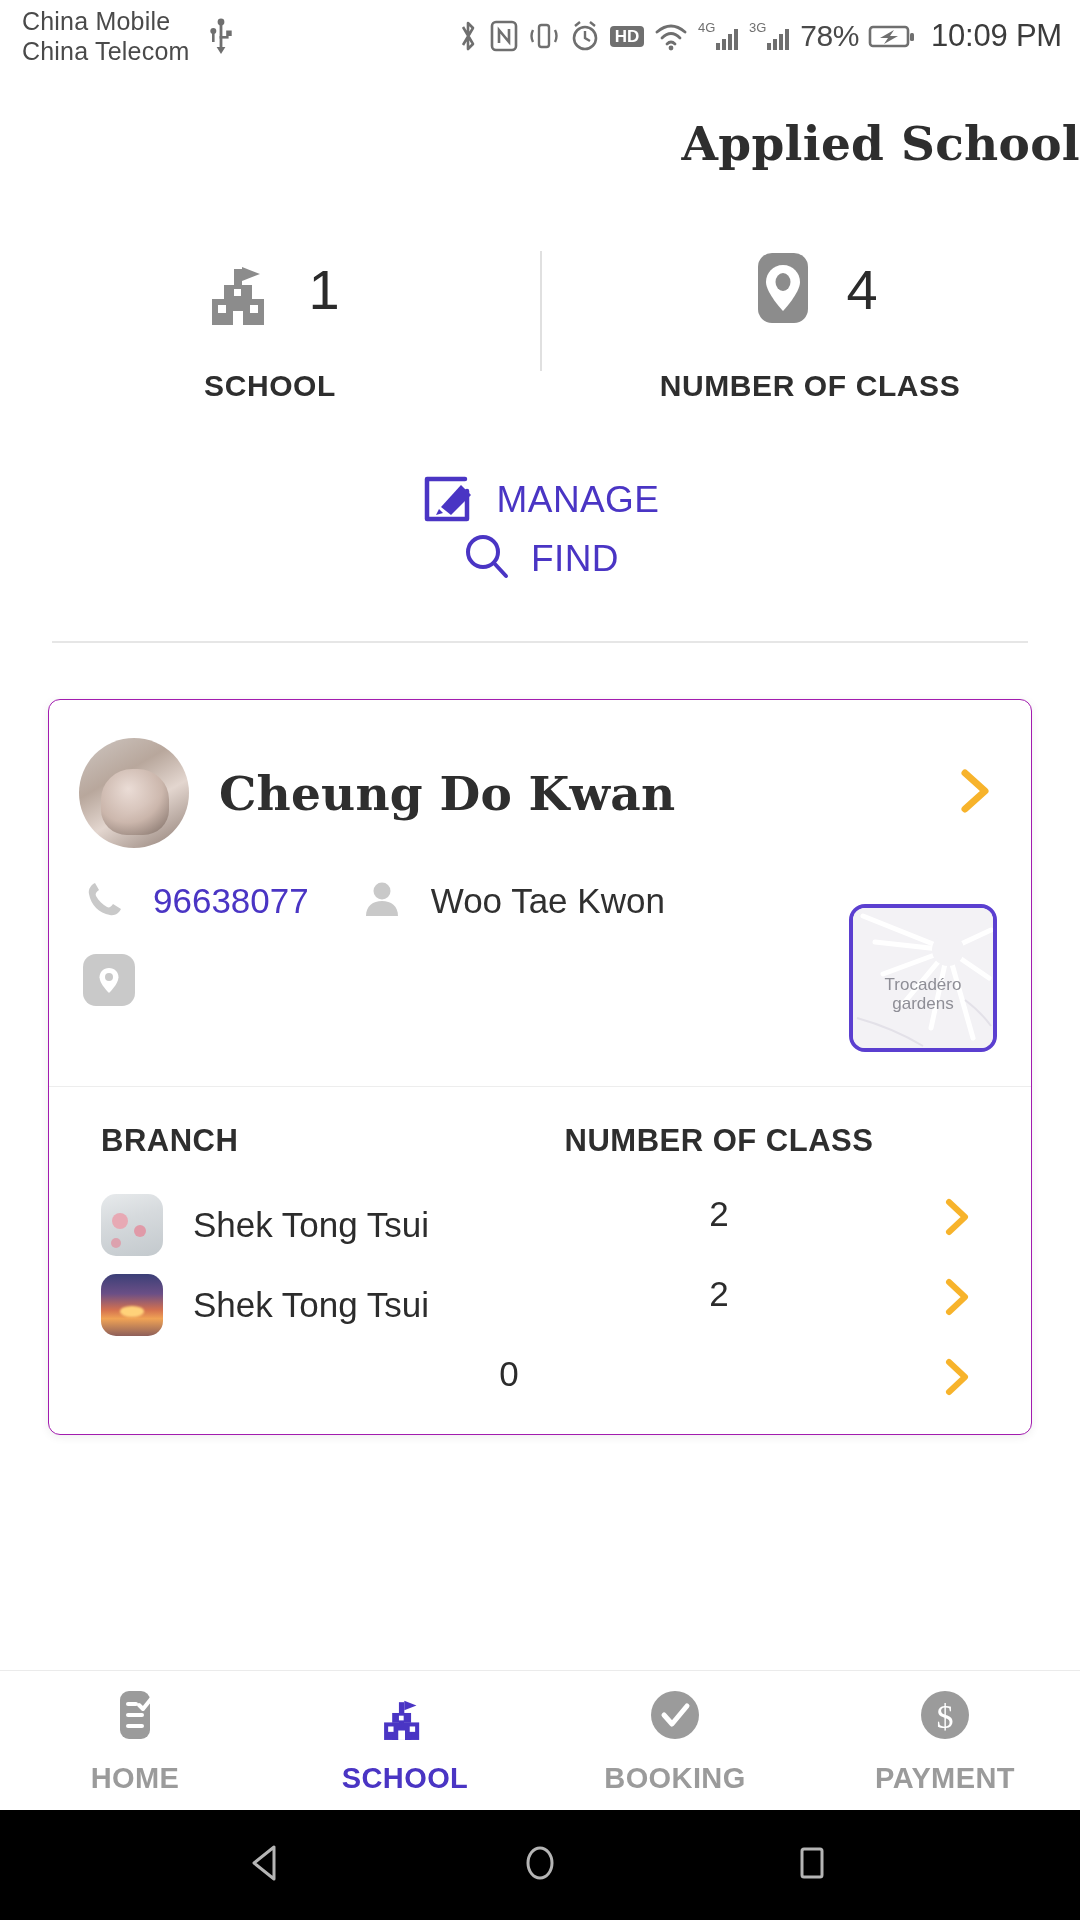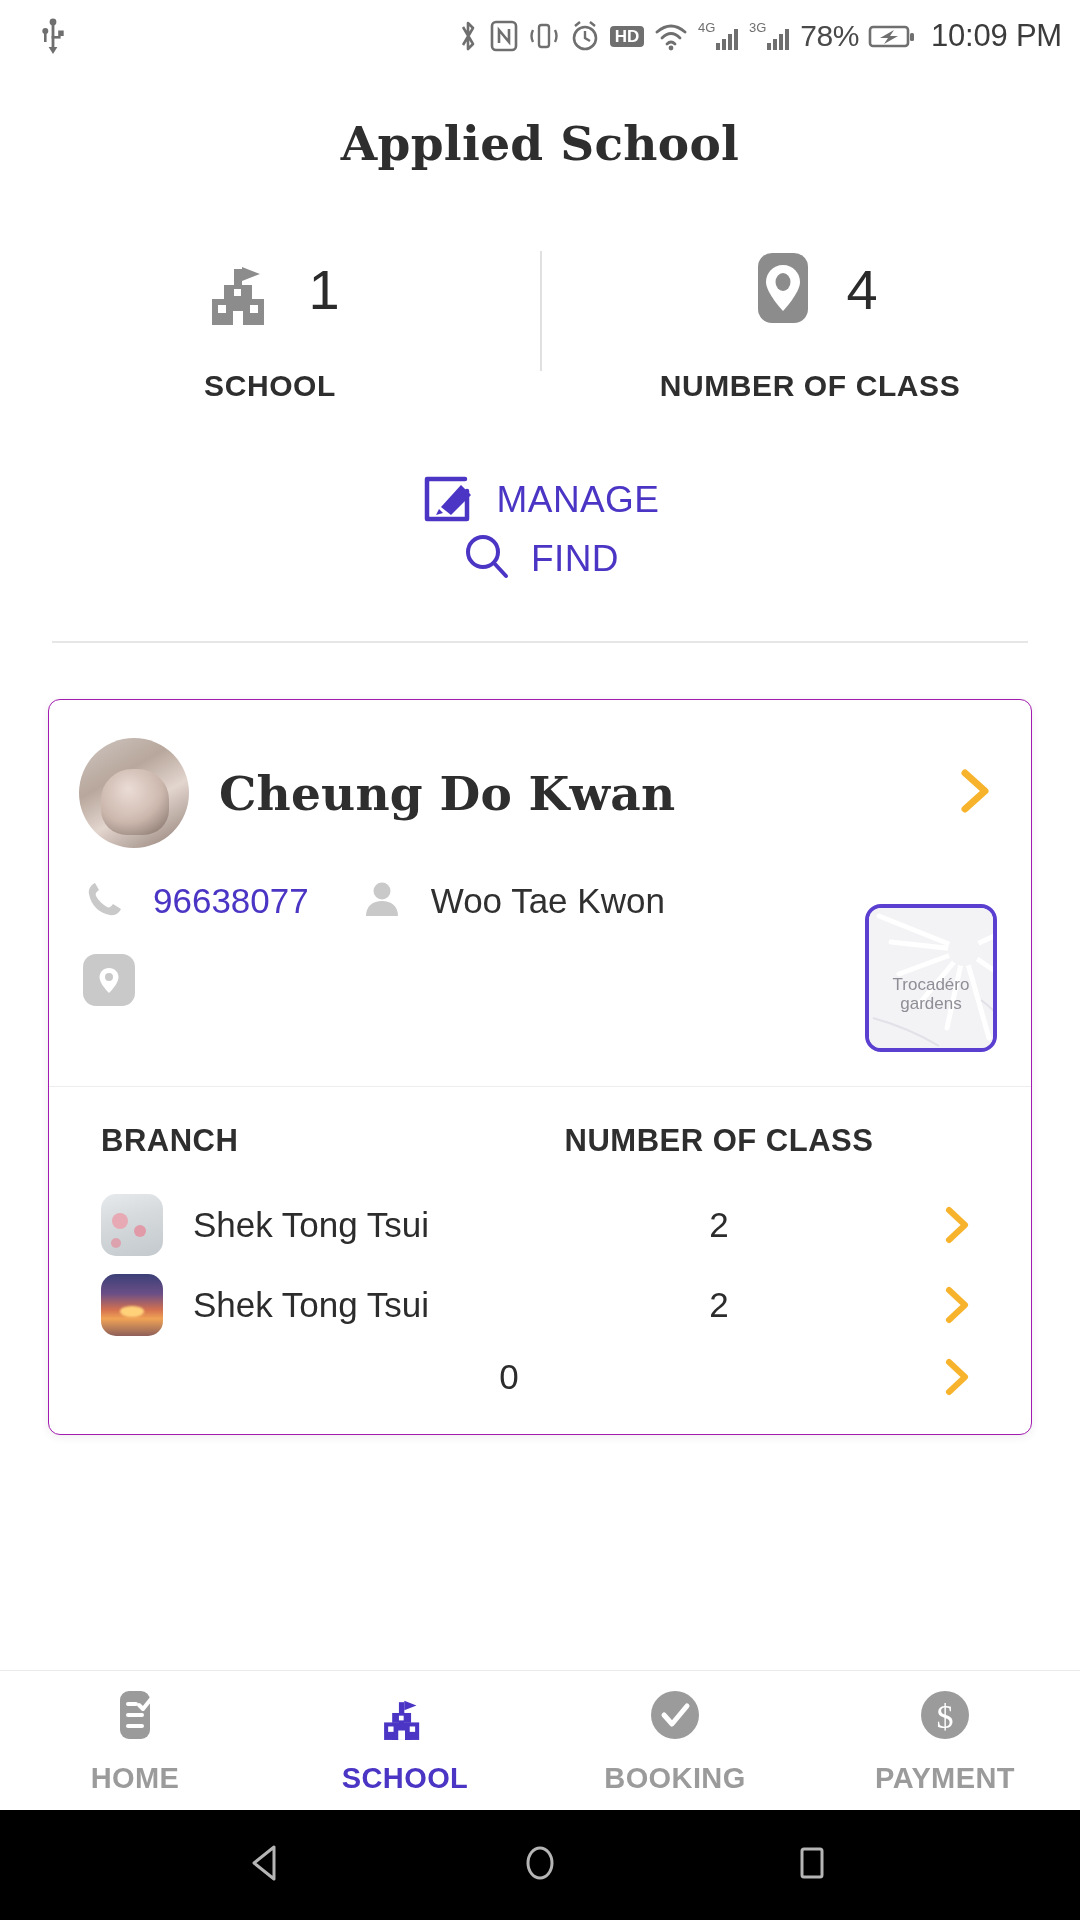--- a/index.html
+++ b/index.html
@@ -27,21 +27,21 @@
   .sb-right .glyph { display:flex; }
   .batt-pct { font-size:30px; color:#4a4a4a; letter-spacing:-.5px; }
   .clock { font-size:31px; color:#3c3c3c; margin-left:6px; letter-spacing:-.2px; }
   .hd-box {
     background:#6f6f6f; color:#fff; font-size:17px; font-weight:bold;
     border-radius:4px; padding:2px 5px; line-height:1;
   }
 
   
   .page-title {
-    text-align:center; font-family:"DejaVu Serif", serif;
+    text-align:right; font-family:"DejaVu Serif", serif;
     font-weight:bold; font-size:47px; color:#2e2e2e;
     margin-top:44px; letter-spacing:.3px;
   }
 
   
   .stats { display:flex; margin-top:74px; position:relative; }
   .stat { flex:1; display:flex; flex-direction:column; align-items:center; }
   .stat-top { display:flex; align-items:center; gap:22px; }
   .stat-num { font-size:56px; color:#2b2b2b; font-weight:500; line-height:1; }
   .stat-label {
@@ -106,21 +106,21 @@
     font-size:35px; color:#4a35c4; line-height:1.22; max-width:480px;
   }
   .pin-badge {
     width:52px; height:52px; border-radius:13px; background:#c9c9c9;
     display:flex; align-items:center; justify-content:center; flex-shrink:0;
     margin-top:4px;
   }
 
   
   .map-thumb {
-    width:132px; height:148px; border:4px solid #5b3fd0; border-radius:16px;
+    width:148px; height:148px; border:4px solid #5b3fd0; border-radius:16px;
     background:#f2f1f4; position:relative; overflow:hidden; flex-shrink:0;
     margin-top:26px; margin-left:18px;
   }
   .map-thumb svg { position:absolute; inset:0; }
   .map-label {
     position:absolute; left:0; right:0; bottom:34px; text-align:center;
     font-size:17px; color:#8e8e96; line-height:1.15;
   }
 
   
@@ -130,21 +130,21 @@
     padding:36px 34px 26px 52px;
   }
   .th {
     font-size:31px; font-weight:bold; color:#2e2e2e; letter-spacing:.5px;
   }
   .th-branch { flex:0 0 420px; }
   .th-count { flex:1; text-align:center; }
   .th-spacer { flex:0 0 80px; }
 
   .branch-row {
-    display:flex; align-items:center;
+    display:flex; align-items:flex-start;
     padding:9px 34px 9px 52px;
   }
   .b-thumb {
     width:62px; height:62px; border-radius:15px; flex-shrink:0;
   }
   .b-name { font-size:35px; color:#2c2c2c; margin-left:30px; flex:0 0 auto; }
   .b-name-wrap { flex:0 0 420px; display:flex; align-items:center; }
   .b-count { flex:1; text-align:center; font-size:35px; color:#2c2c2c; }
   .b-chev { flex:0 0 80px; display:flex; justify-content:center; }
 
@@ -186,20 +186,24 @@
   .android-nav {
     position:absolute; left:0; bottom:0; width:100%; height:110px;
     background:#000; display:flex; align-items:center; justify-content:center;
     gap:220px;
   }
 </style>
 </head>
 <body>
 
 <div class="statusbar">
+  <div class="carrier">
+    <span>China Mobile</span>
+    <span>China Telecom</span>
+  </div>
   <div class="usb-icon">
     <svg width="26" height="36" viewBox="0 0 26 36">
         <g fill="#6f6f6f">
       <circle cx="13" cy="4" r="3.4"></circle>
       <rect x="11.6" y="6" width="2.8" height="26"></rect>
       <polygon points="13,36 8.6,29 17.4,29"></polygon>
       <rect x="4" y="14" width="2.6" height="10"></rect>
           <circle cx="5.3" cy="13" r="3"></circle>
       <rect x="11.6" y="18" width="9" height="2.6"></rect>
       <rect x="18.2" y="12.5" width="5.5" height="5.5"></rect>

